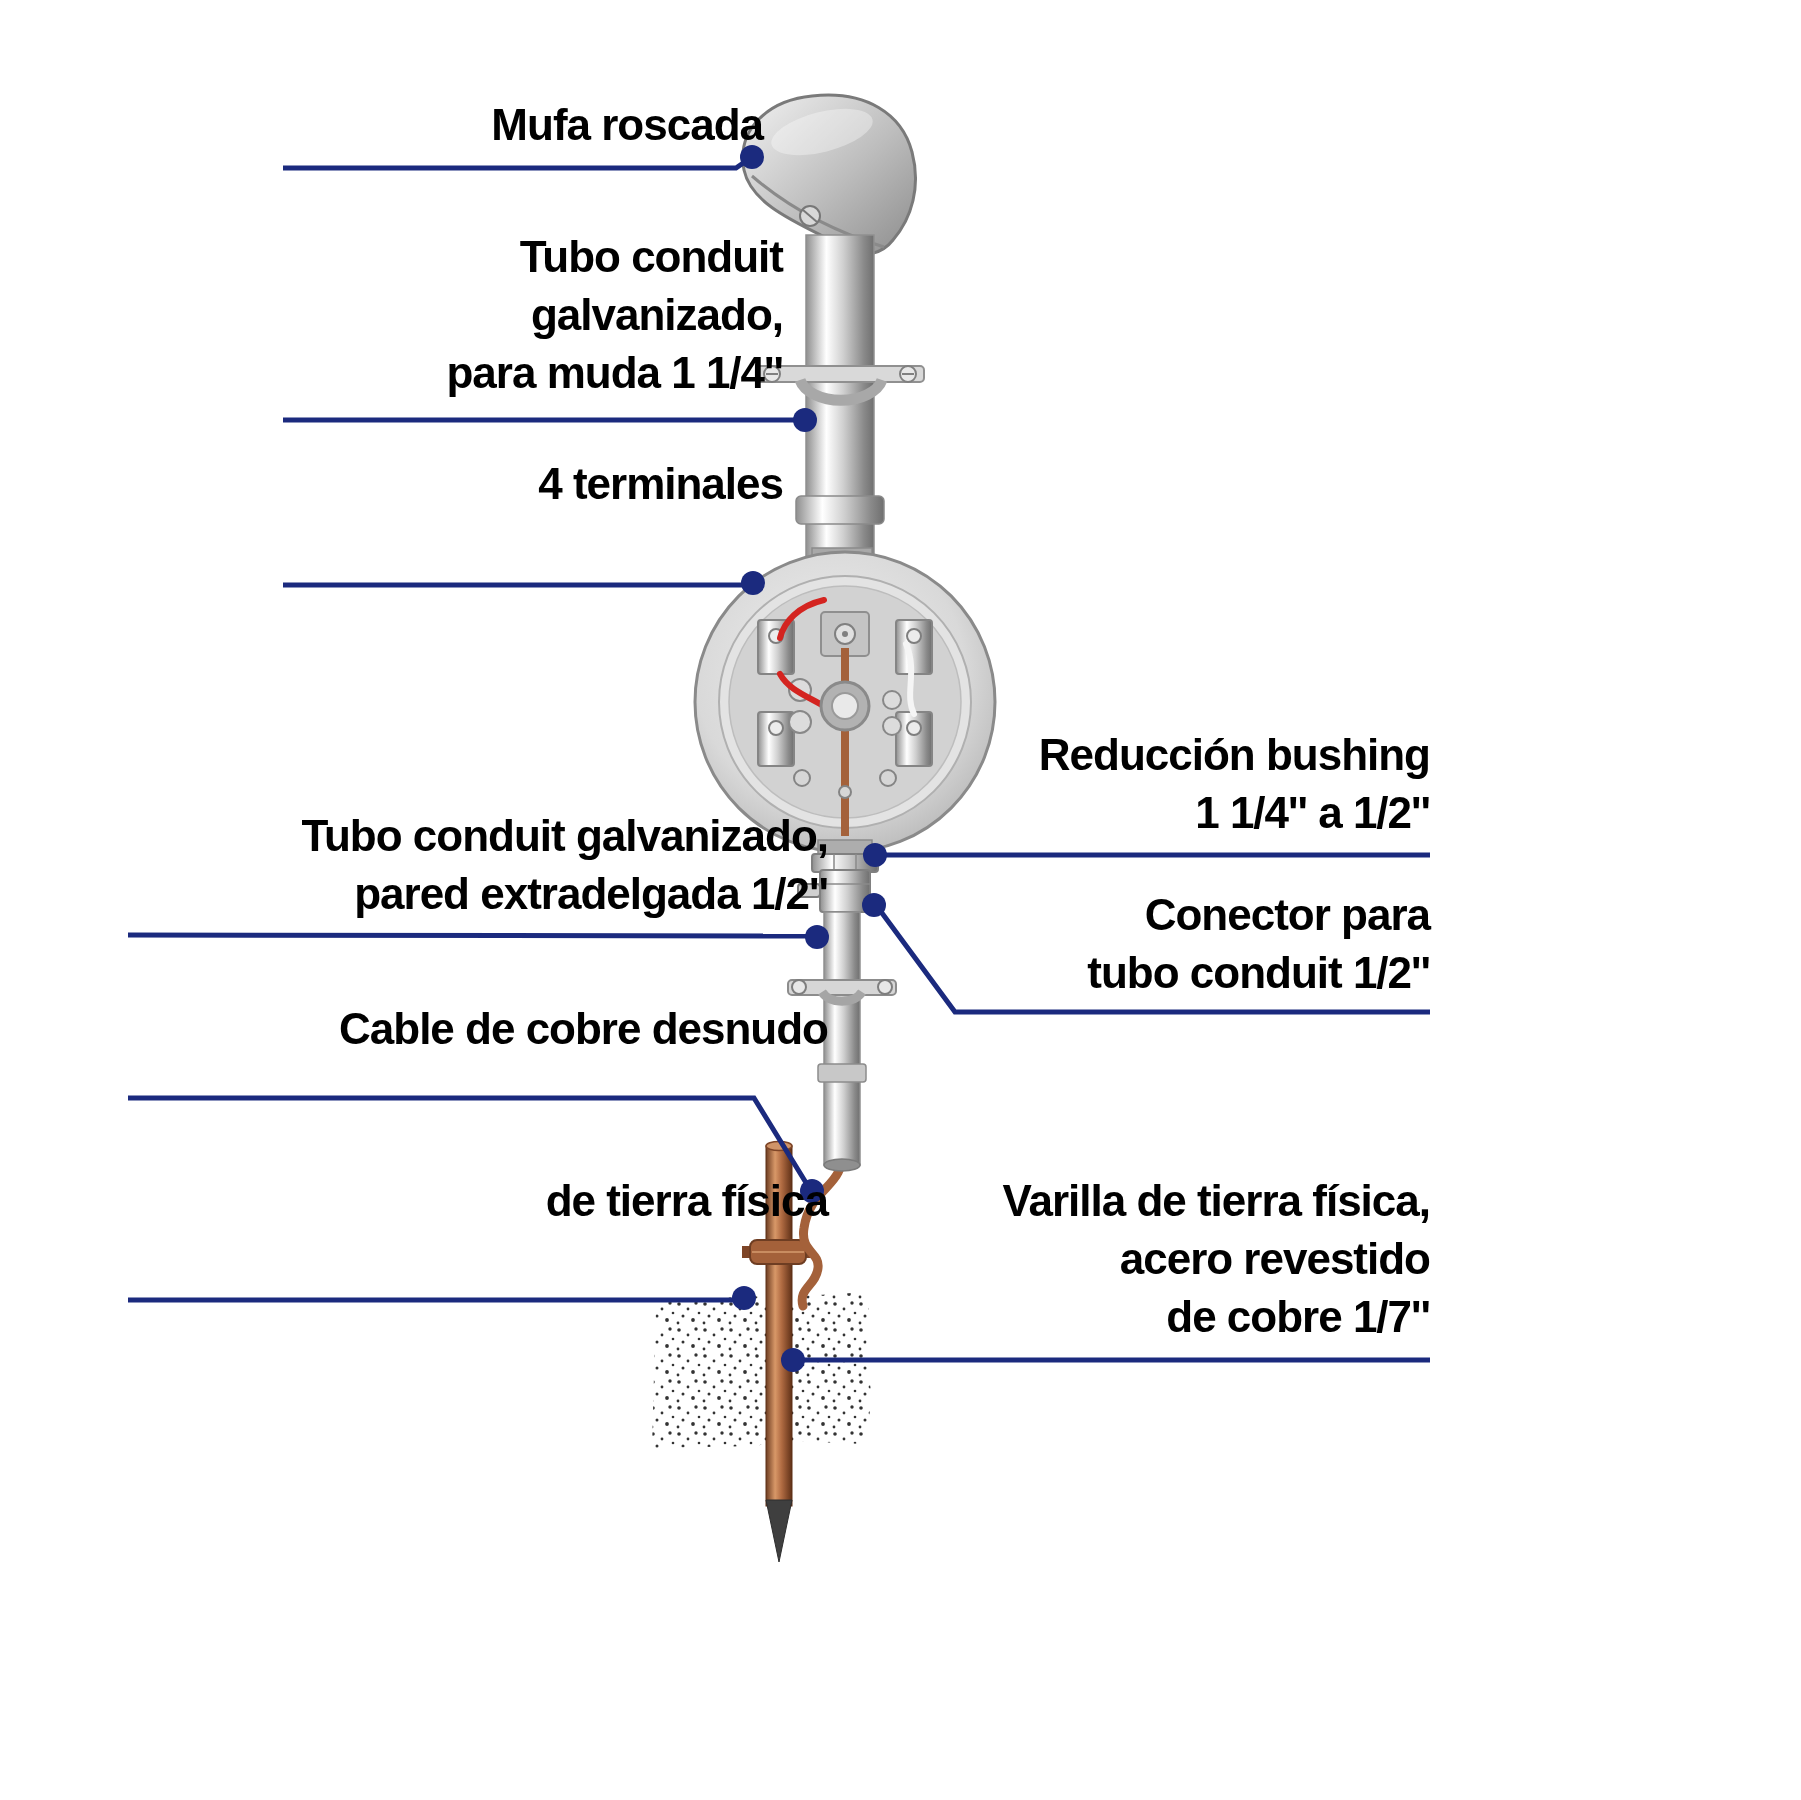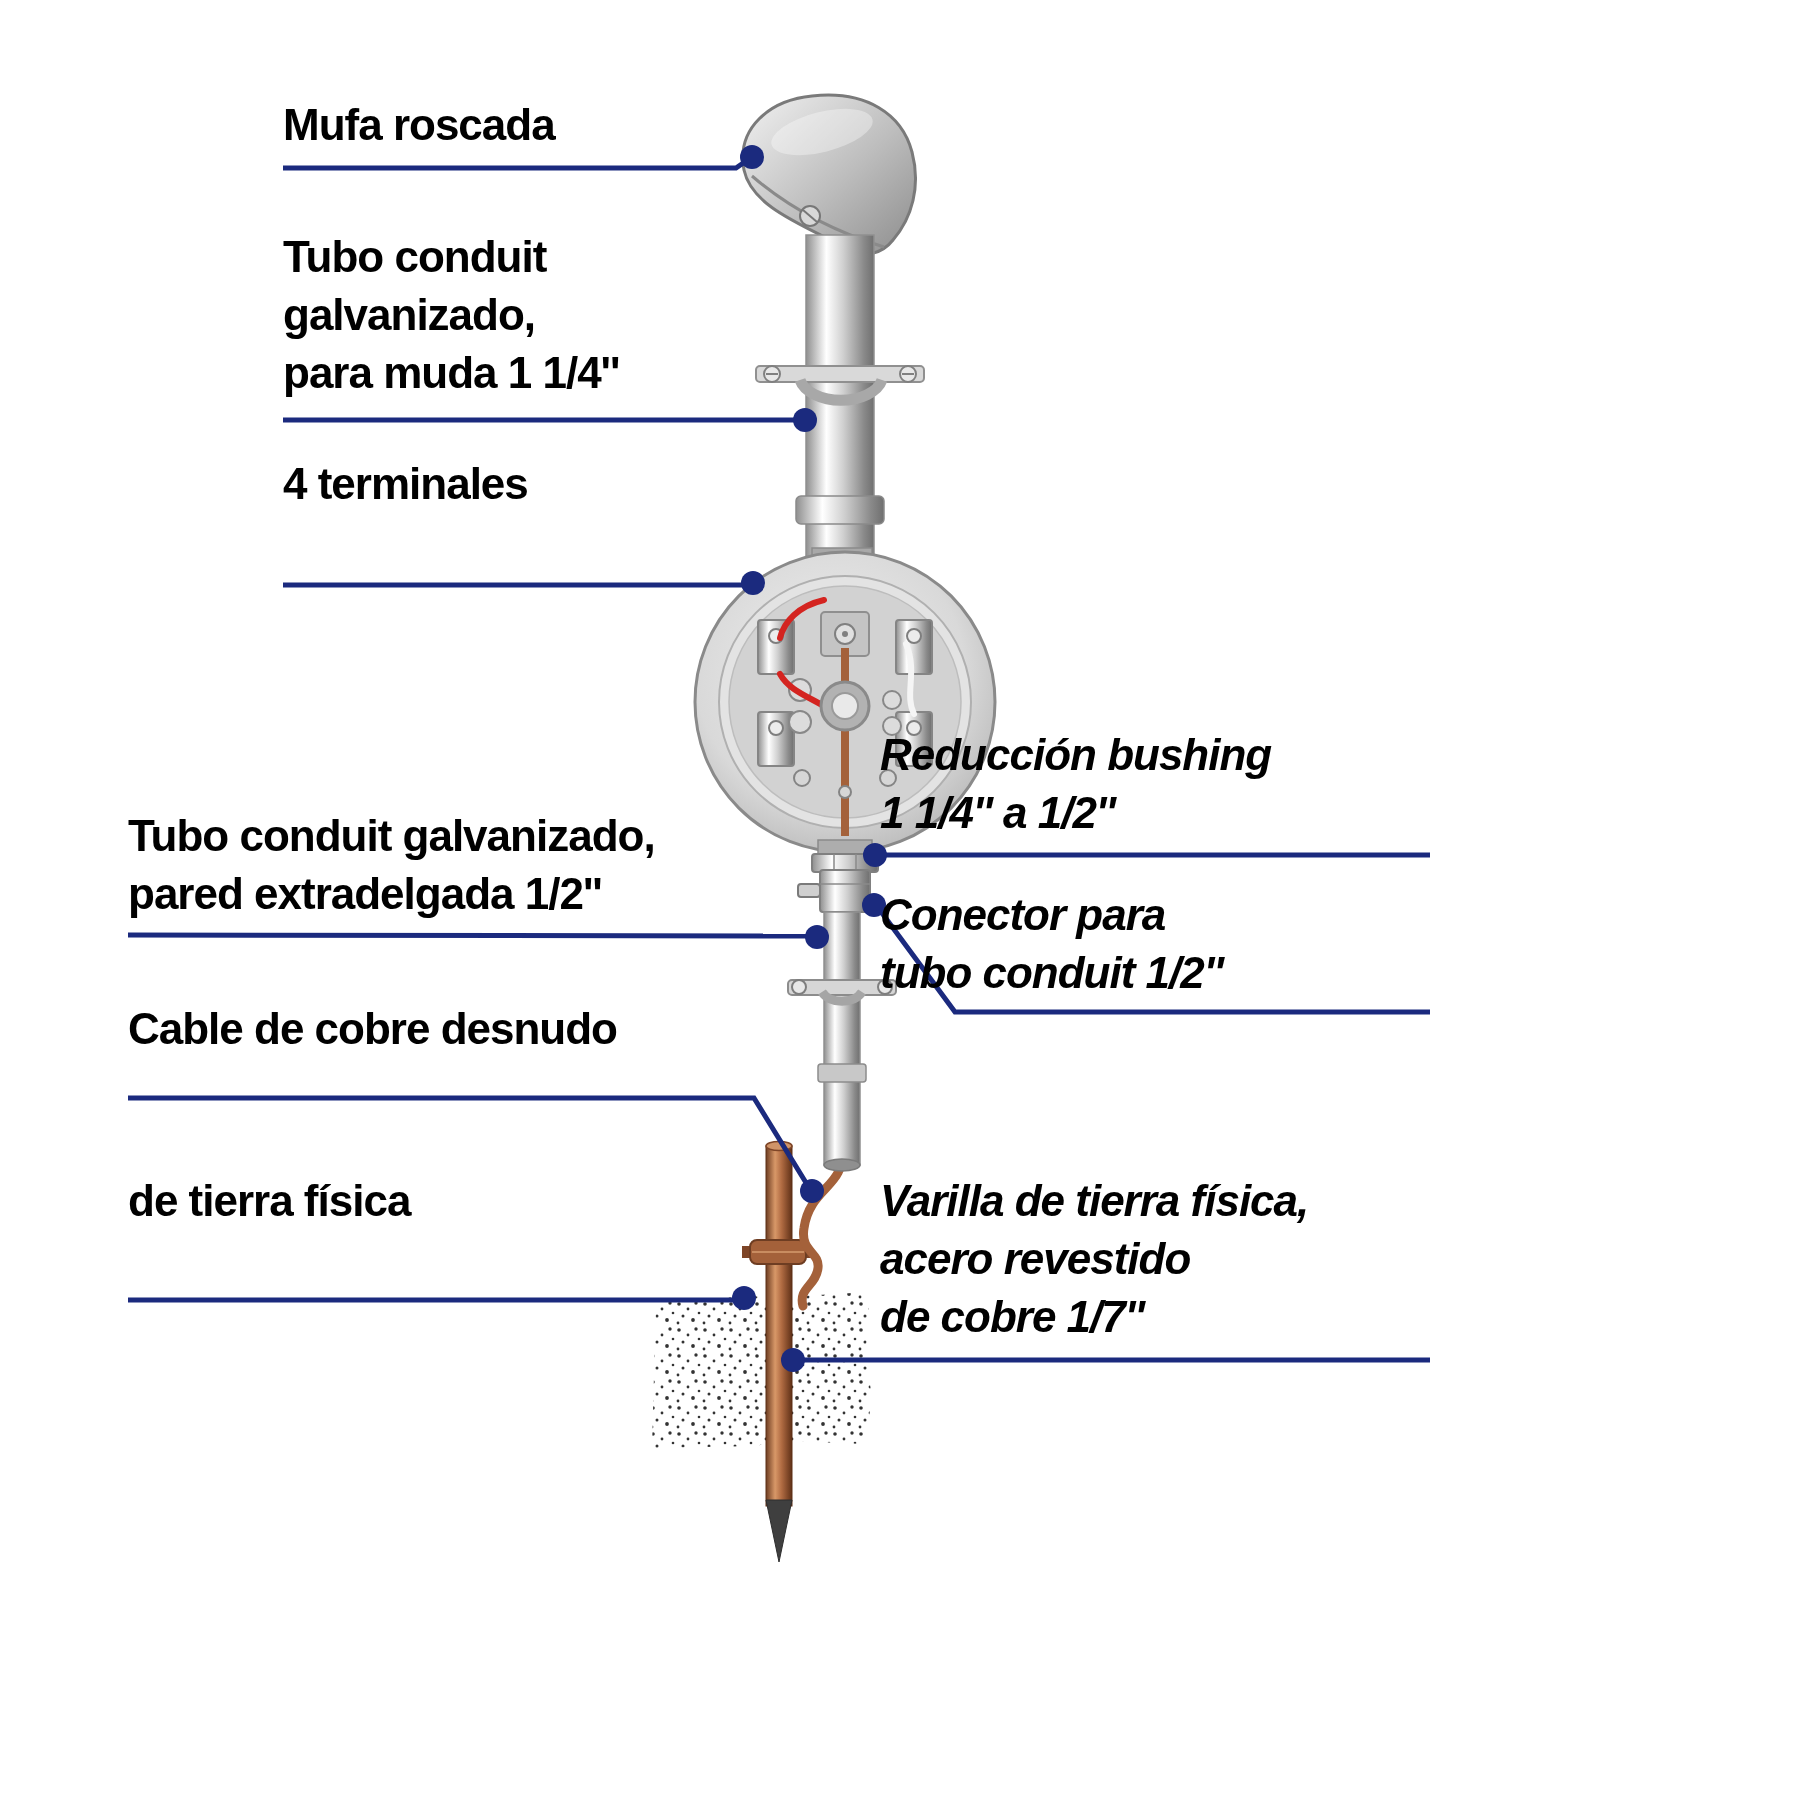--- a/index.html
+++ b/index.html
@@ -13,22 +13,23 @@
   }
   svg.art{position:absolute;left:0;top:0;}
   .label{
     position:absolute;
     font-weight:700;
     font-size:44px;
     line-height:58px;
     color:#000;
     letter-spacing:-1px;
     white-space:nowrap;
+    text-align:right;
   }
-  .label.right{font-style:italic;}
+  .label.right{}
 </style>
 </head>
 <body>
 
 <div class="canvas">
 
   <svg class="art" width="1801" height="1800" viewBox="0 0 1801 1800">
     <defs>
       <linearGradient id="metalH" x1="0" y1="0" x2="1" y2="0">
         <stop offset="0" stop-color="#8f8f8f"></stop>

